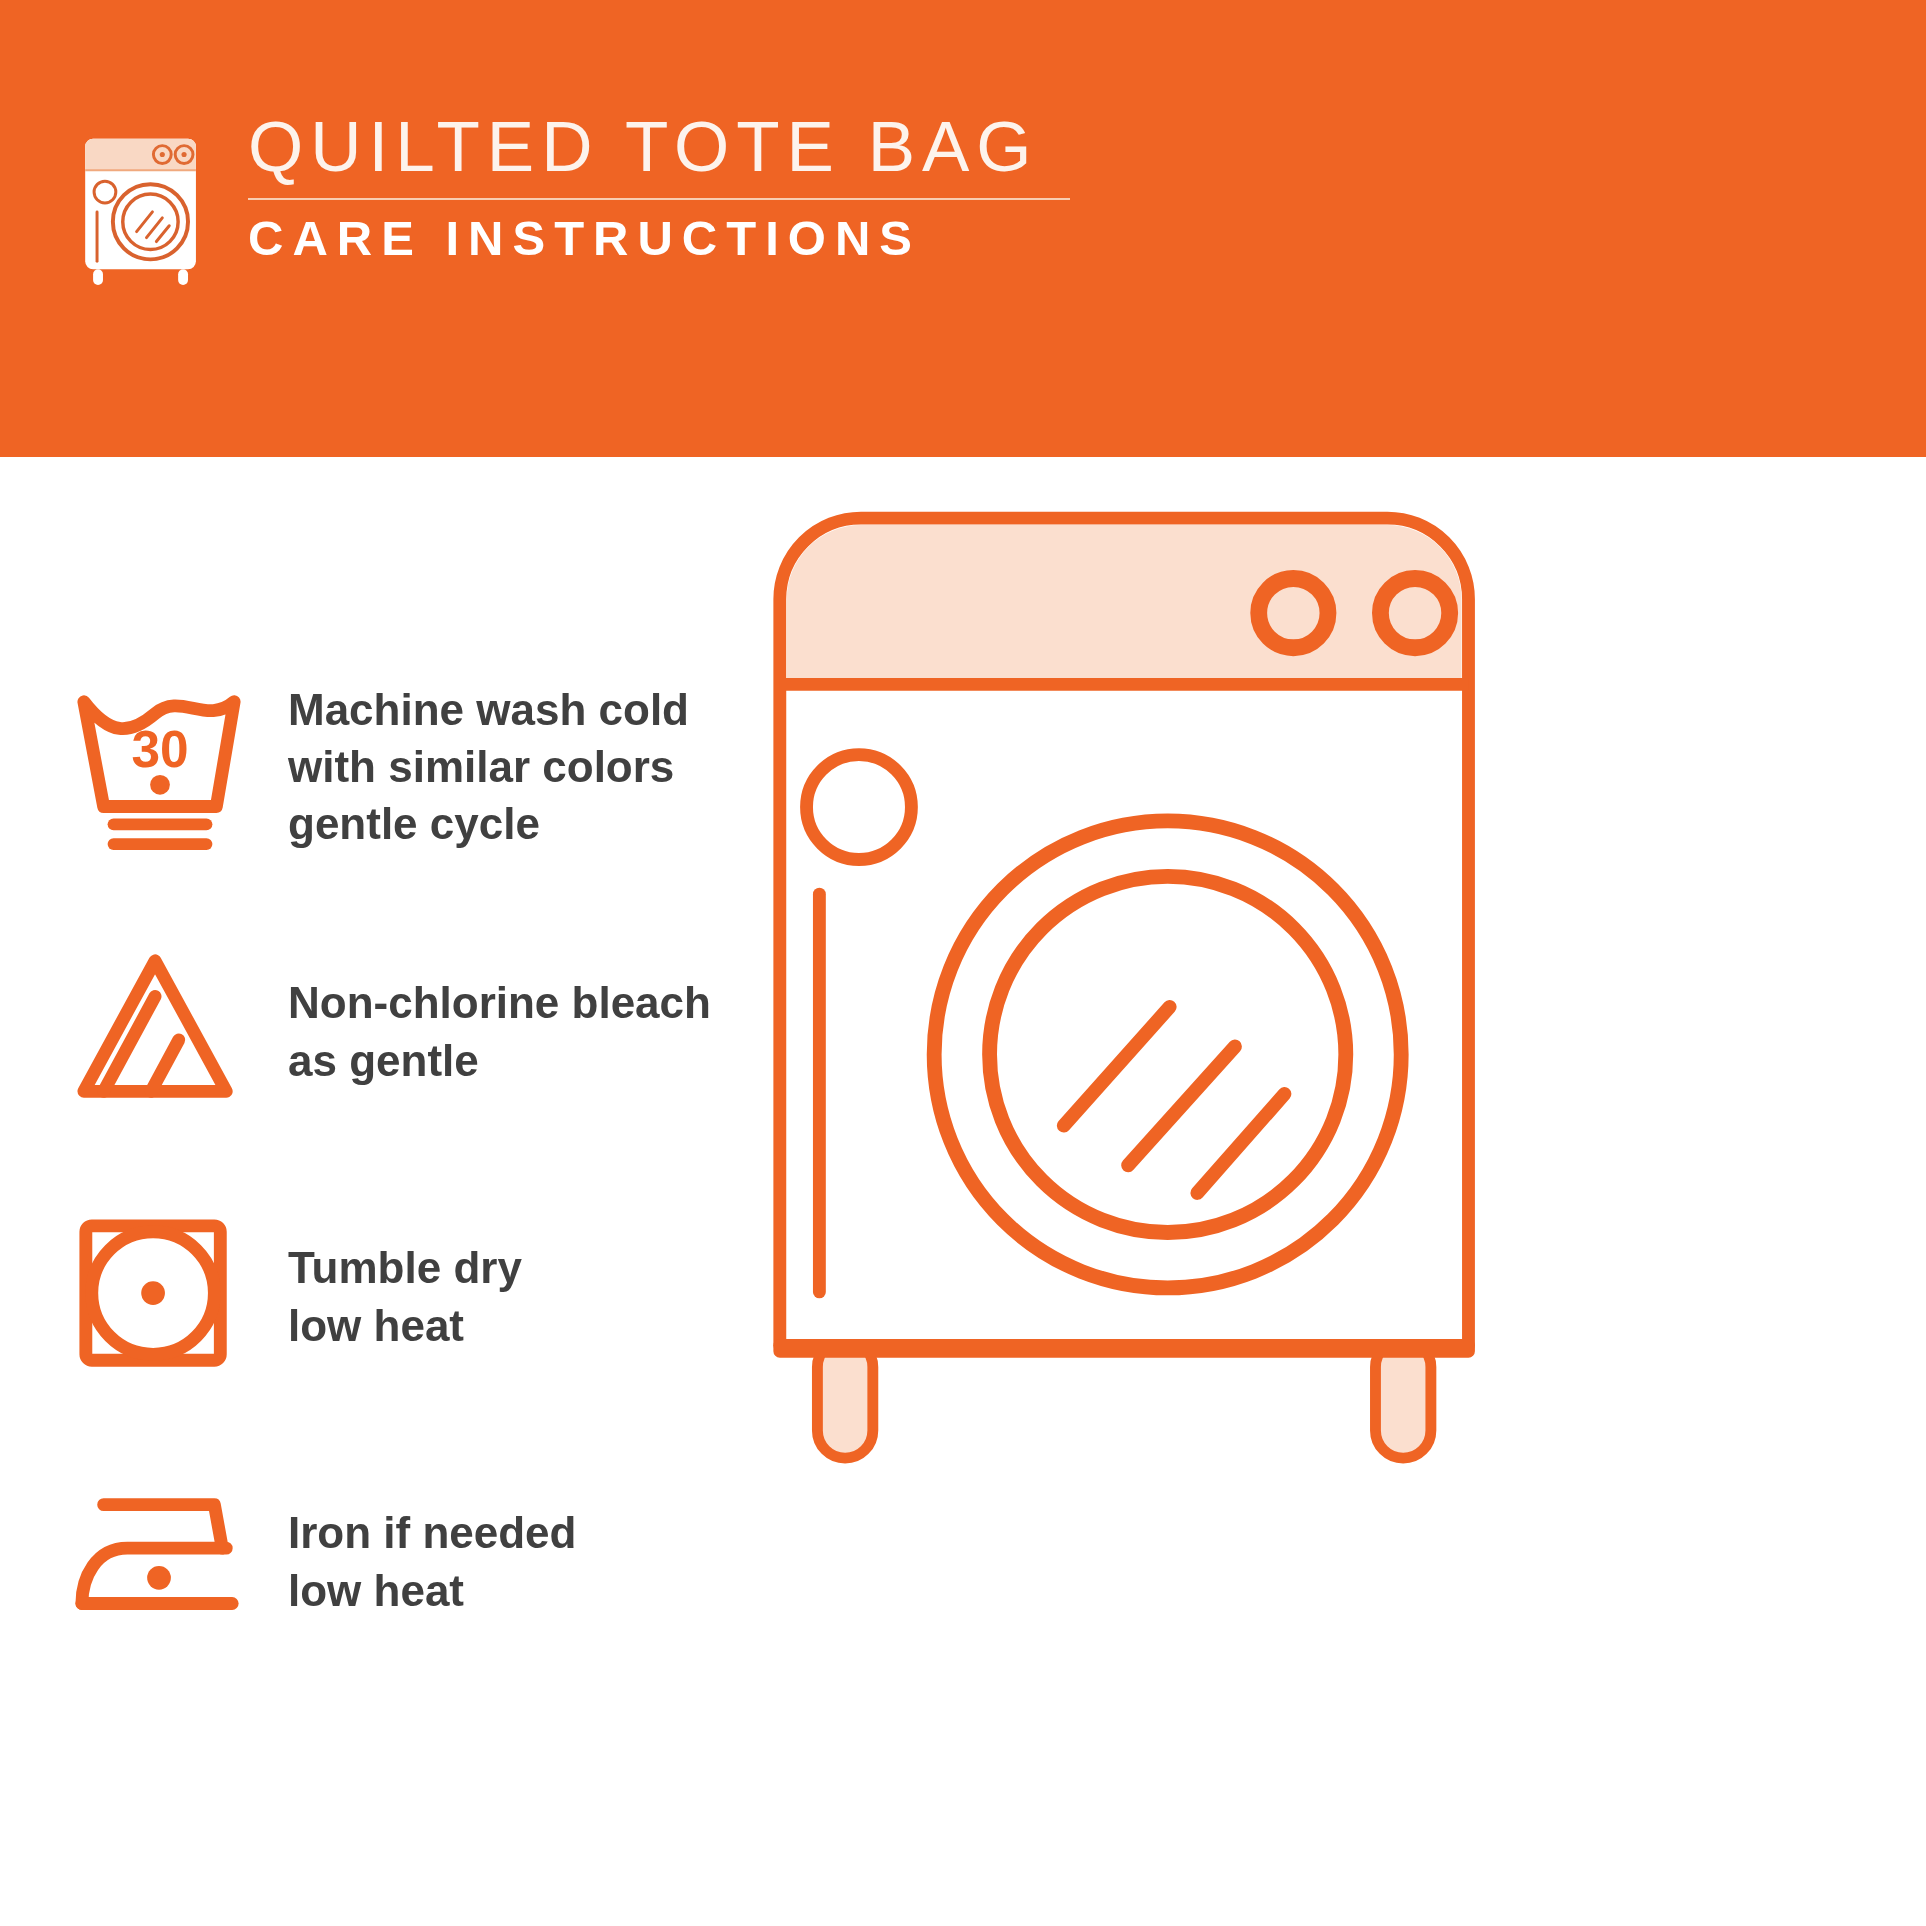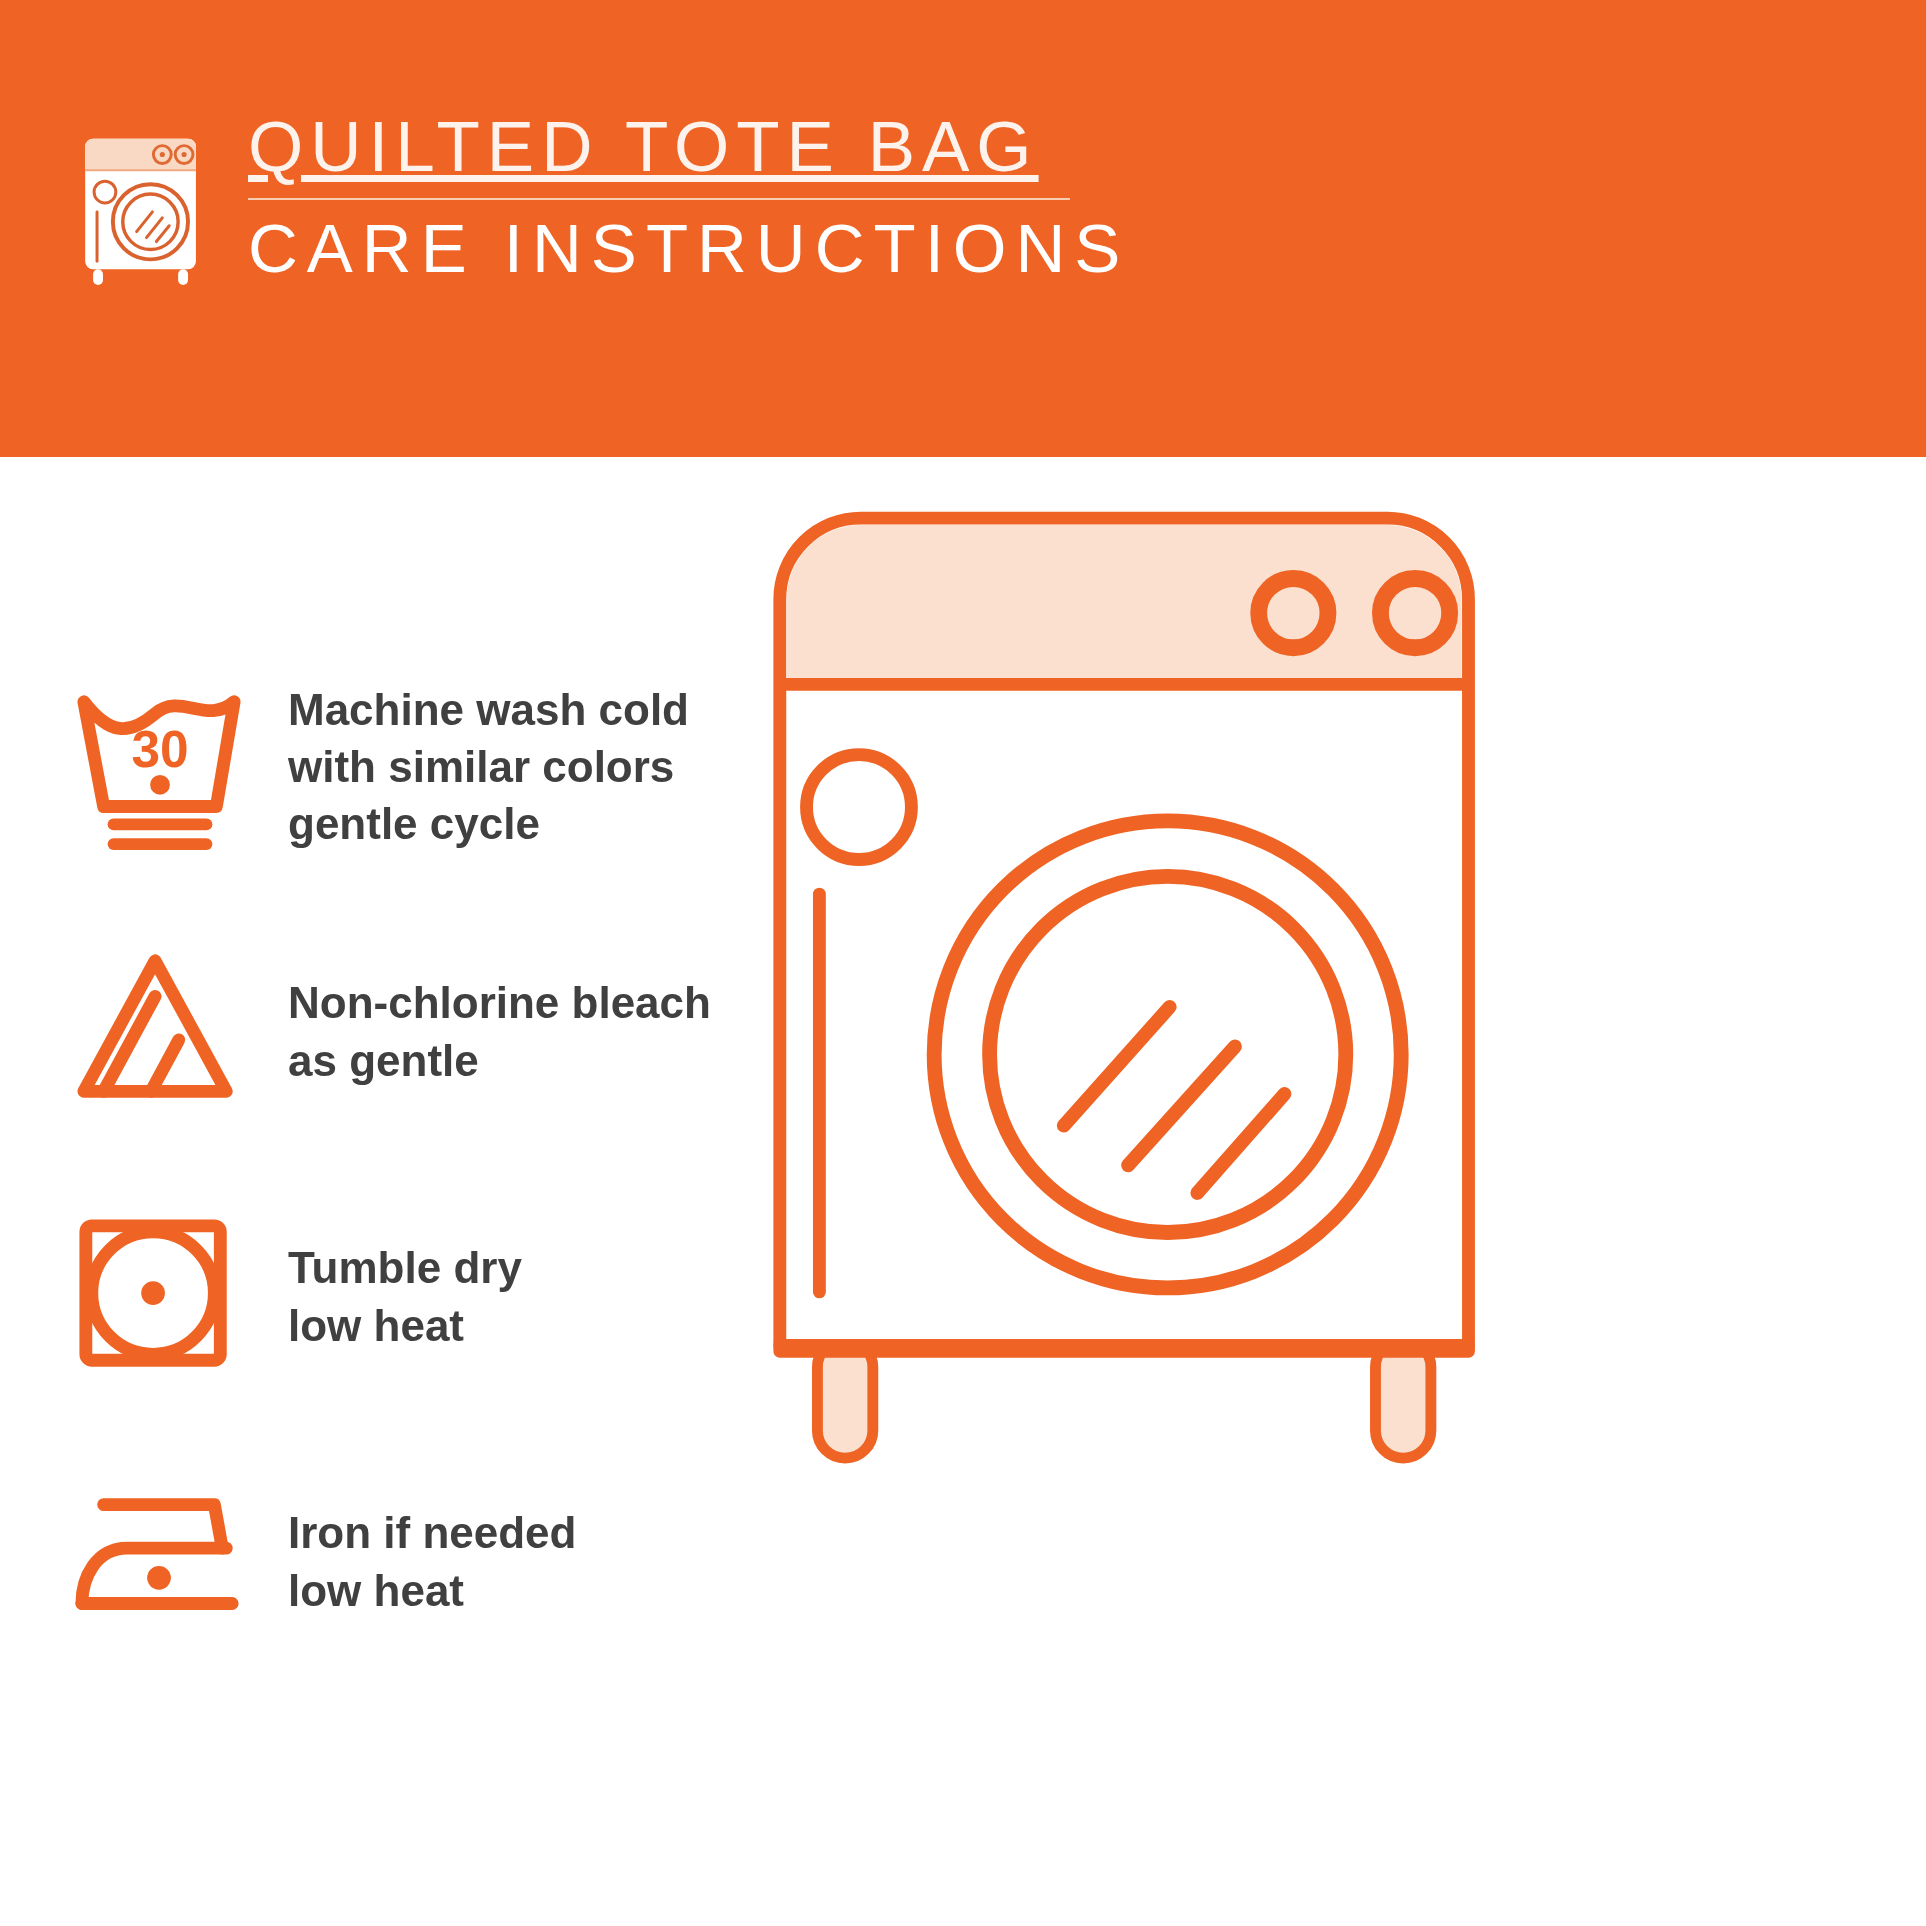--- a/index.html
+++ b/index.html
@@ -44,33 +44,32 @@
     flex: 1 1 auto;
     padding-top: 2px;
   }
   #header-title-main {
     font-size: 71px;
     letter-spacing: 7px;
     color: #fdf3ec;
     font-weight: 300;
     line-height: 1.0;
     white-space: nowrap;
-    text-decoration: underline;
   }
   #header-divider-rule {
     height: 2px;
     background: #f8cdb2;
     margin: 16px 0 14px 0;
     width: 822px;
   }
   #header-title-sub {
-    font-size: 69px;
+    font-size: 49px;
     letter-spacing: 9px;
     color: #ffffff;
-    font-weight: 400;
+    font-weight: 700;
     line-height: 1.0;
     white-space: nowrap;
   }
 
   
   #instructions-list {
     position: absolute;
     left: 0;
     top: 634px;
     width: 931px;

